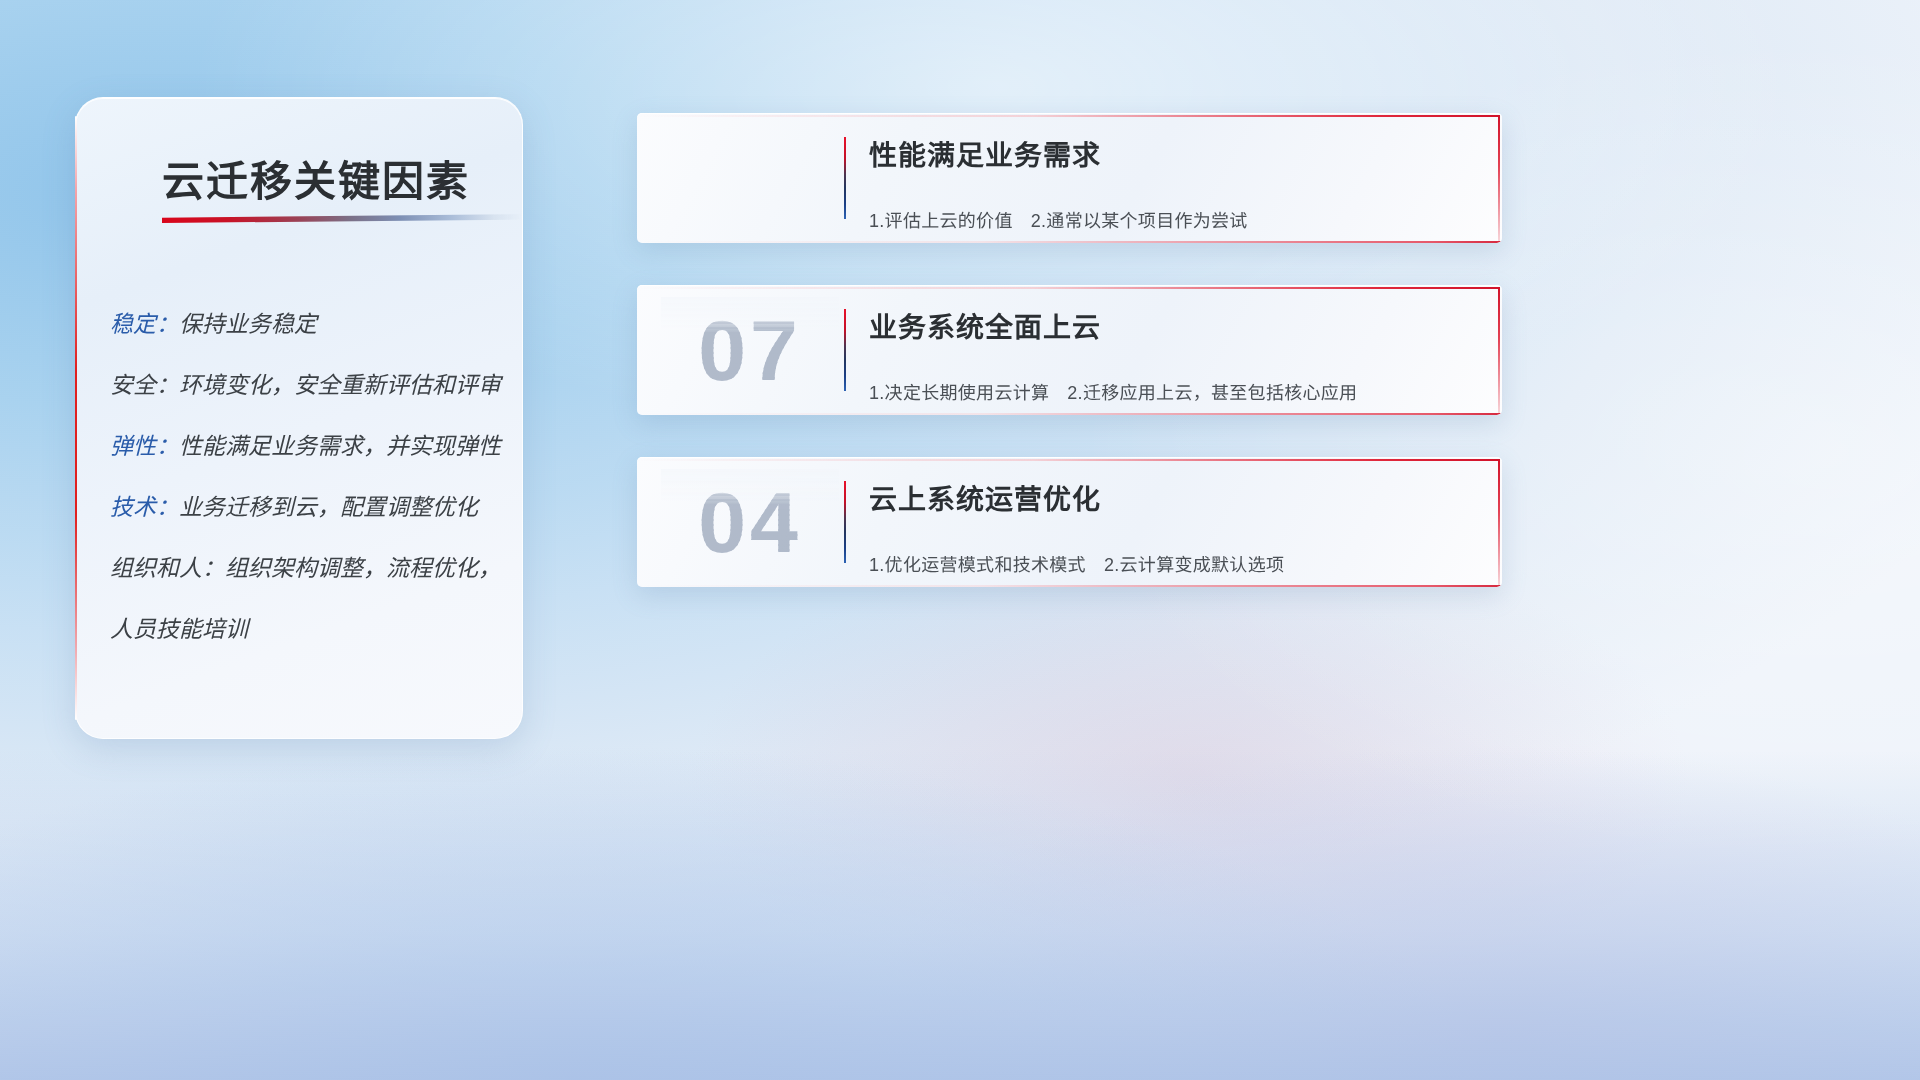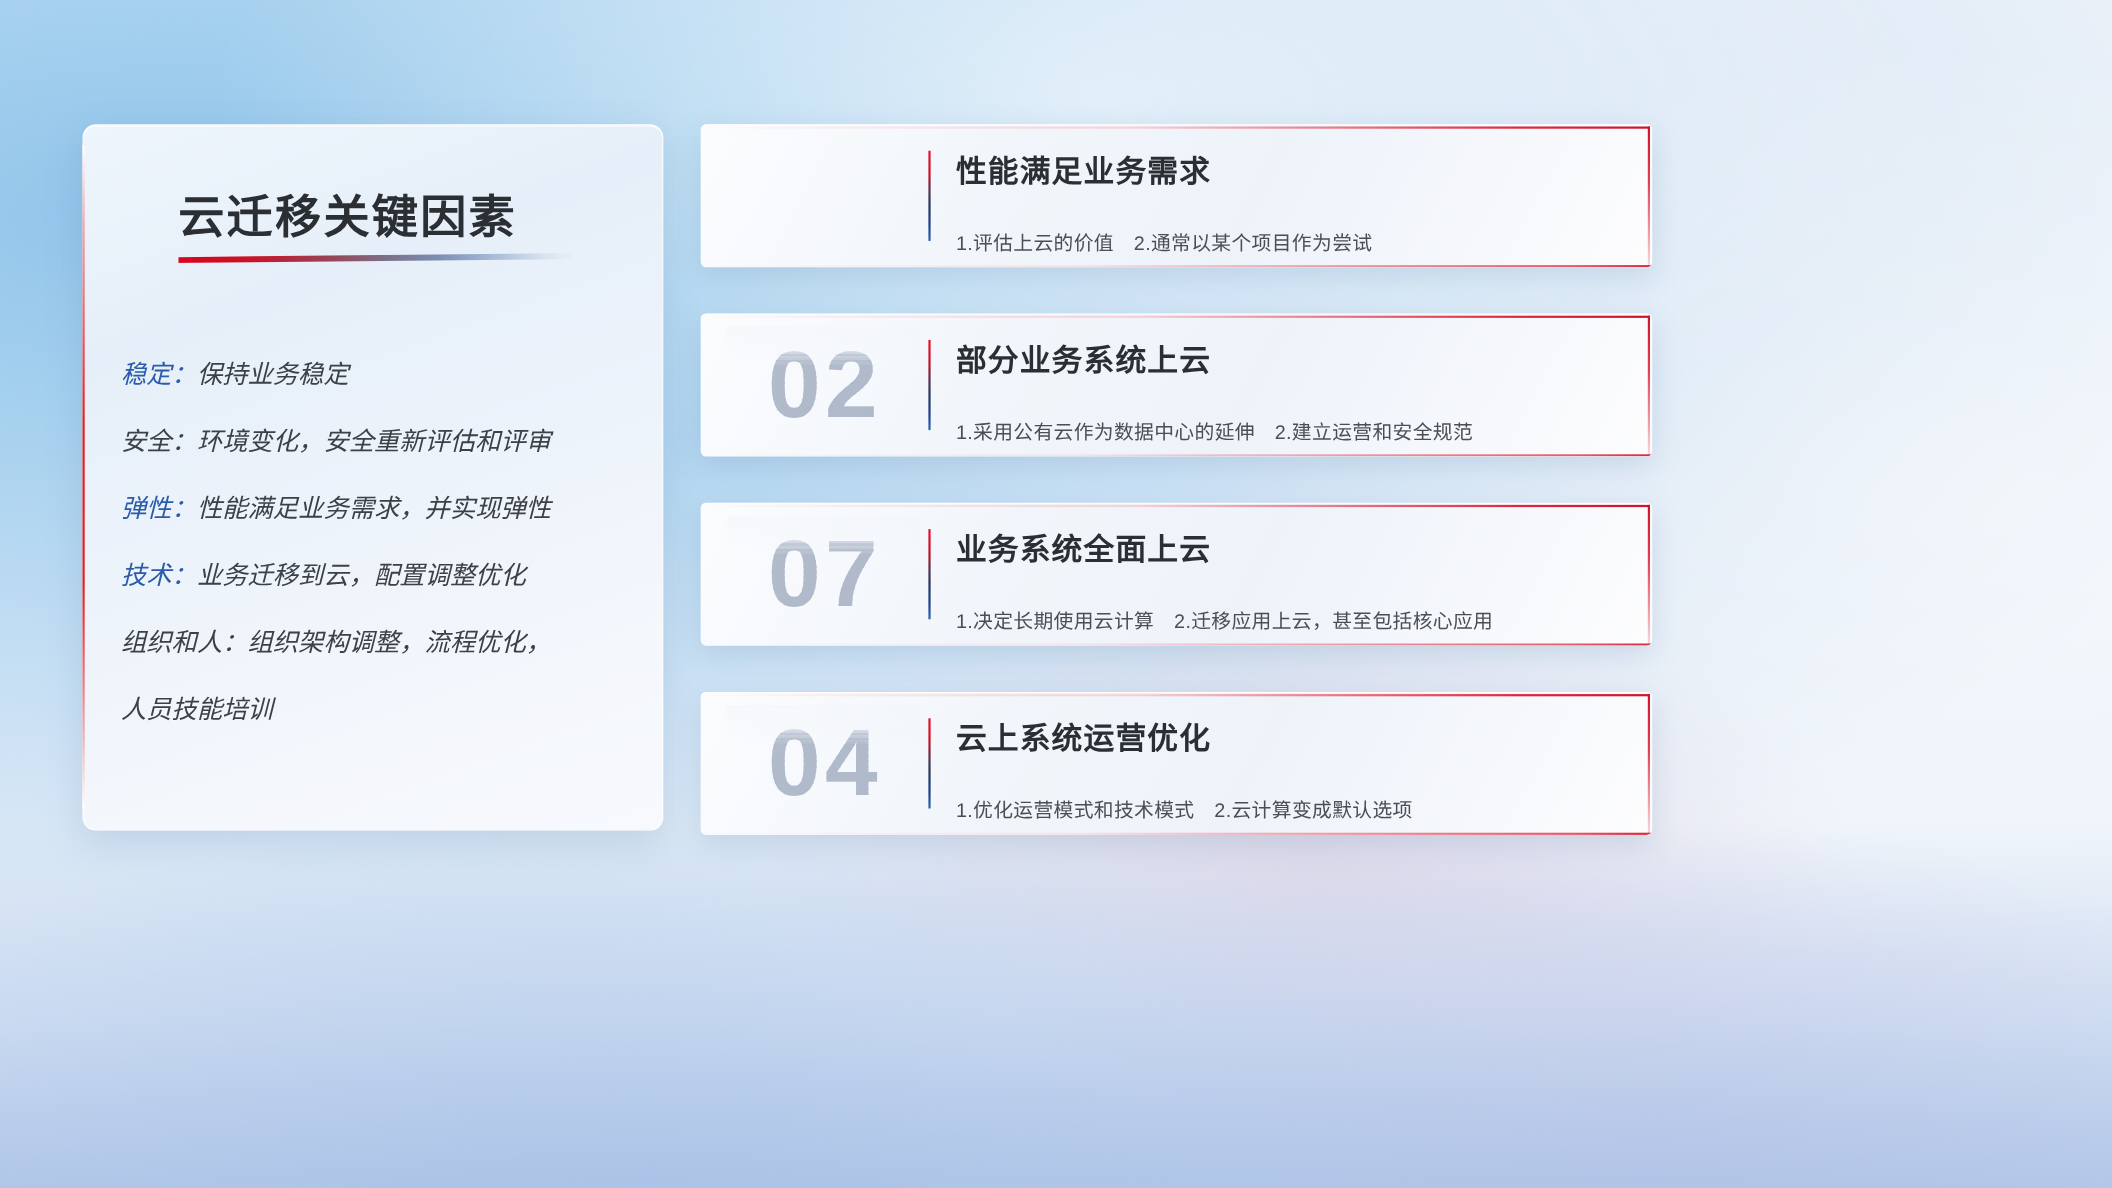--- a/index.html
+++ b/index.html
@@ -35,22 +35,22 @@
   }
   .bg-noise{
     position:absolute; inset:0; opacity:.35;
     background-image:
       repeating-linear-gradient(0deg, rgba(255,255,255,.035) 0 1px, rgba(0,0,0,0) 1px 2px),
       repeating-linear-gradient(90deg, rgba(255,255,255,.035) 0 1px, rgba(0,0,0,0) 1px 2px);
   }
 
   
   .left-panel{
-    position:absolute; left:75px; top:113px; width:528px; height:642px;
-    border-radius:12px;
+    position:absolute; left:75px; top:97px; width:448px; height:642px;
+    border-radius:28px;
     background:linear-gradient(160deg, #eef5fc 0%, #e6eff9 26%, #edf3fb 52%, #f4f7fc 78%, #f7f9fd 100%);
     border:1px solid rgba(255,255,255,.85);
     box-shadow:0 10px 34px rgba(90,125,170,.20), inset 0 1px 0 rgba(255,255,255,.9);
   }
   .left-panel::after{
     content:""; position:absolute; left:-1px; top:18px; bottom:18px; width:2px;
     border-radius:2px;
     background:linear-gradient(180deg,#ffffff 0%, #f4a6ac 12%, #e02020 42%, #e02020 66%, #f0a8ae 88%, #ffffff 100%);
   }
   .panel-title{
@@ -184,30 +184,20 @@
     <div class="card">
       <div class="card-edge"></div>
       <div class="card-edge-b"></div>
       <div class="card-bar"></div>
       <div class="card-title">性能满足业务需求</div>
       <div class="card-desc">
         <span>1.评估上云的价值</span><span class="gap"></span><span>2.通常以某个项目作为尝试</span>
       </div>
     </div>
 
-    <div class="card">
-      <div class="card-edge"></div>
-      <div class="card-edge-b"></div>
-      <div class="card-num">02</div>
-      <div class="card-bar"></div>
-      <div class="card-title">部分业务系统上云</div>
-      <div class="card-desc">
-        <span>1.采用公有云作为数据中心的延伸</span><span class="gap"></span><span>2.建立运营和安全规范</span>
-      </div>
-    </div>
 
     <div class="card">
       <div class="card-edge"></div>
       <div class="card-edge-b"></div>
       <div class="card-num">07</div>
       <div class="card-bar"></div>
       <div class="card-title">业务系统全面上云</div>
       <div class="card-desc">
         <span>1.决定长期使用云计算</span><span class="gap"></span><span>2.迁移应用上云，甚至包括核心应用</span>
       </div>

